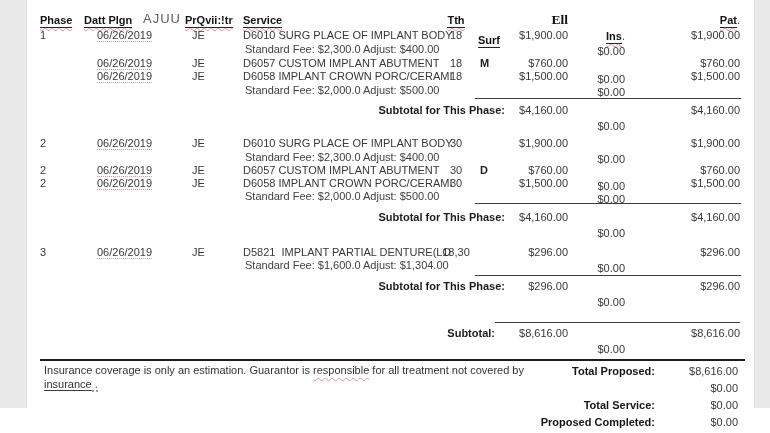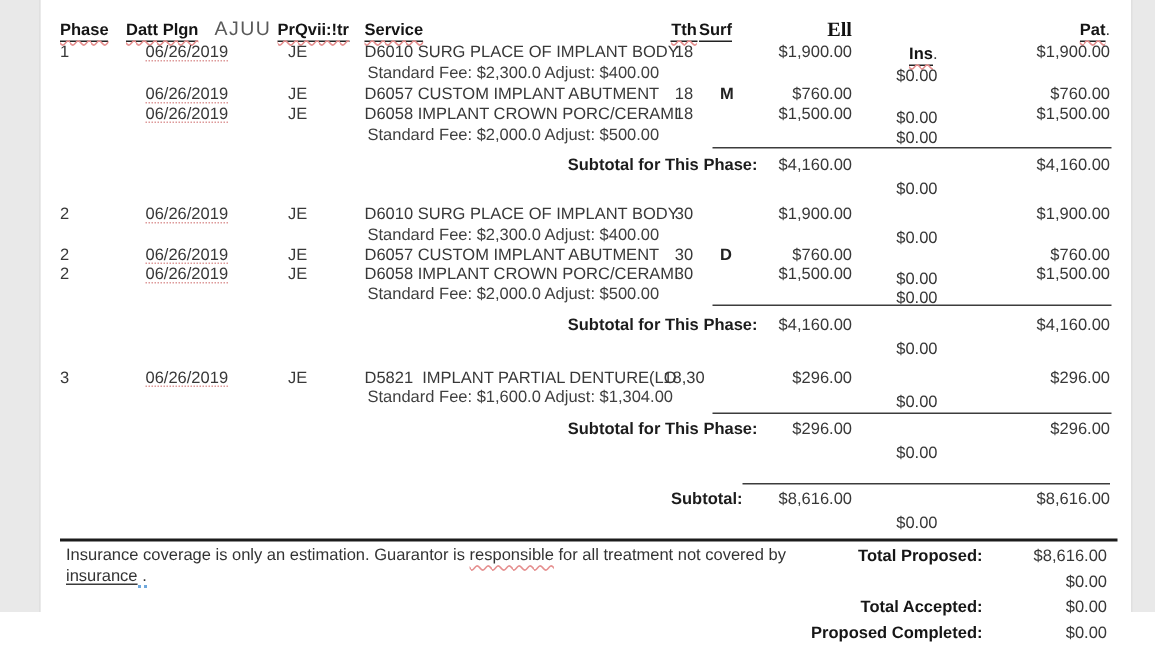--- a/index.html
+++ b/index.html
@@ -43,21 +43,21 @@
   <div class="strip left"></div>
   <div class="strip right"></div>
 
   <div class="hdr-row">
     <span class="cell c-phase"><span class="hdr sq">Phase</span></span>
     <span class="cell" style="left:84px;"><span class="hdr sq">Datt Plgn</span></span>
     <span class="ajuu">AJUU</span>
     <span class="cell" style="left:185px;"><span class="hdr sq">PrQvii:!tr</span></span>
     <span class="cell c-svc"><span class="hdr sq">Service</span></span>
     <span class="cell c-tth"><span class="hdr sq">Tth</span></span>
-    <span class="cell" style="left:466px;"><span class="hdr">Surf</span></span>
+    <span class="cell" style="left:478px;margin-top:20px;"><span class="hdr">Surf</span></span>
     <span class="cell c-fee"><span class="fee-hdr">Ell</span></span>
     <span class="cell c-ins"><span class="hdr sq">Ins</span><span class="hdr-dot">.</span></span>
     <span class="cell c-pat"><span class="hdr sq">Pat</span><span class="hdr-dot">.</span></span>
   </div>
 
   <div class="row" style="top:29px">
     <span class="cell c-phase">1</span>
     <span class="cell c-date sqd">06/26/2019</span>
     <span class="cell c-prov">JE</span>
     <span class="cell c-svc">D6010 SURG PLACE OF IMPLANT BODY</span>
@@ -180,21 +180,21 @@
 
   <div>
     <div class="row" style="top:365px">
       <span class="f-label">Total Proposed:</span>
       <span class="f-val">$8,616.00</span>
     </div>
     <div class="row" style="top:382px">
       <span class="f-val">$0.00</span>
     </div>
     <div class="row" style="top:399px">
-      <span class="f-label">Total Accepted:</span>
+      <span class="f-label">Total Service:</span>
       <span class="f-val">$0.00</span>
     </div>
     <div class="row" style="top:416px">
       <span class="f-label">Proposed Completed:</span>
       <span class="f-val">$0.00</span>
     </div>
   </div>
 </div>
 
 </body></html>

